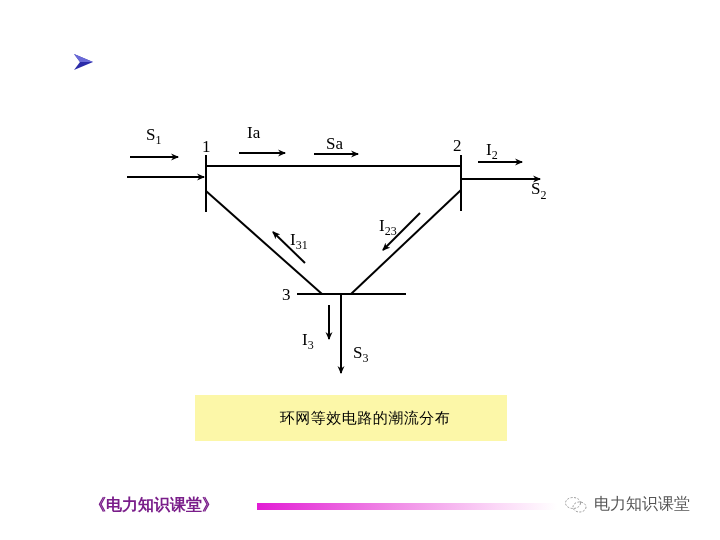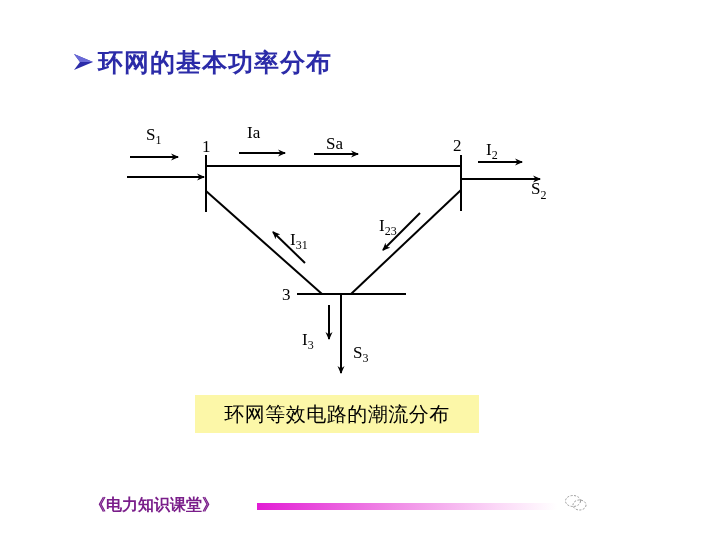--- a/index.html
+++ b/index.html
@@ -10,23 +10,23 @@
     .title {
       position: absolute; left: 72px; top: 42px; height: 40px;
       display: flex; align-items: center;
       color: #2b2ba8; font-size: 25px; font-weight: bold; letter-spacing: 1px;
     }
     .title .bullet { width: 22px; height: 22px; margin-right: 4px; }
     svg.diagram { position: absolute; left: 0; top: 0; }
     .lbl { font-family: "Liberation Serif", serif; font-size: 17px; fill: #000; }
     .sub { font-size: 12px; }
     .caption {
-      position: absolute; left: 195px; top: 395px; width: 284px; height: 38px;
+      position: absolute; left: 195px; top: 395px; width: 284px; height: 46px;
       background: #fcf7a8; display: flex; align-items: center; justify-content: center;
-      font-size: 20px; color: #000; letter-spacing: 0.5px;
+      font-size: 15px; color: #000; letter-spacing: 0.5px; padding-left: 28px;
     }
     .footer-left {
       position: absolute; left: 90px; top: 495px;
       color: #7a1e8a; font-size: 16px; font-weight: bold;
     }
     .footer-bar {
       position: absolute; left: 257px; top: 503px; width: 300px; height: 7px;
       background: linear-gradient(to right, #e21bd4, #f08ae6 45%, #fbd8f7 80%, #ffffff);
     }
     .footer-right {
@@ -36,21 +36,20 @@
     .footer-right svg { margin-right: 6px; }
   </style>
 </head>
 <body>
 
 <div class="title">
   <svg class="bullet" viewBox="0 0 22 22">
     <polygon points="2,3 21,11 2,19 8,11" fill="#2b2ba8"></polygon>
     <polygon points="2,3 21,11 8,11" fill="#6a6ad8"></polygon>
   </svg>
-  <span>环网的基本功率分布</span>
 </div>
 
 <svg class="diagram" width="720" height="540" viewBox="0 0 720 540">
   <defs>
     <marker id="ah" markerWidth="8" markerHeight="8" refX="7" refY="4" orient="auto" markerUnits="userSpaceOnUse">
       <path d="M0,0.5 L8,4 L0,7.5 L2.5,4 Z" fill="#000"></path>
     </marker>
   </defs>
   <g stroke="#000" stroke-width="2" fill="none">
 
@@ -108,13 +107,14 @@
   <span>环网等效电路的潮流分布</span>
 </div>
 
 <div class="footer-left">《电力知识课堂》</div>
 <div class="footer-bar"></div>
 <div class="footer-right">
   <svg width="24" height="18" viewBox="0 0 24 18">
     <ellipse cx="9" cy="7" rx="7.5" ry="5.5" fill="none" stroke="#999" stroke-width="1" stroke-dasharray="2,1.5"></ellipse>
     <ellipse cx="15.5" cy="11" rx="6.5" ry="5" fill="none" stroke="#999" stroke-width="1" stroke-dasharray="2,1.5"></ellipse>
   </svg>
+  <span>电力知识课堂</span>
 </div>
 
 </body></html>

